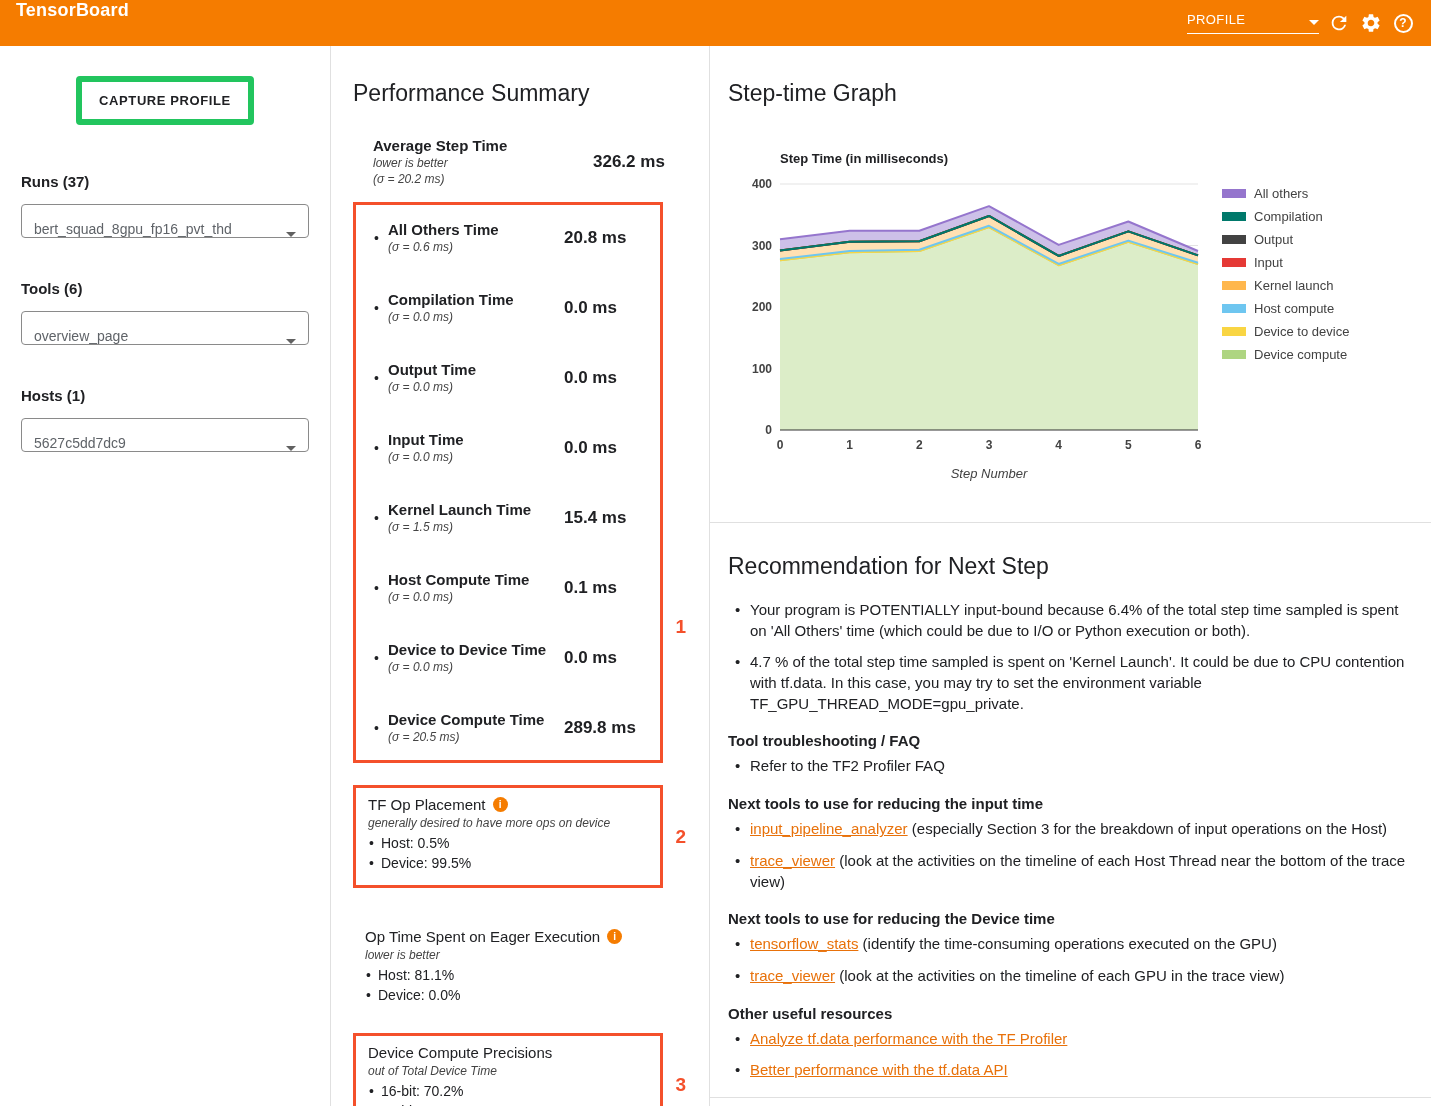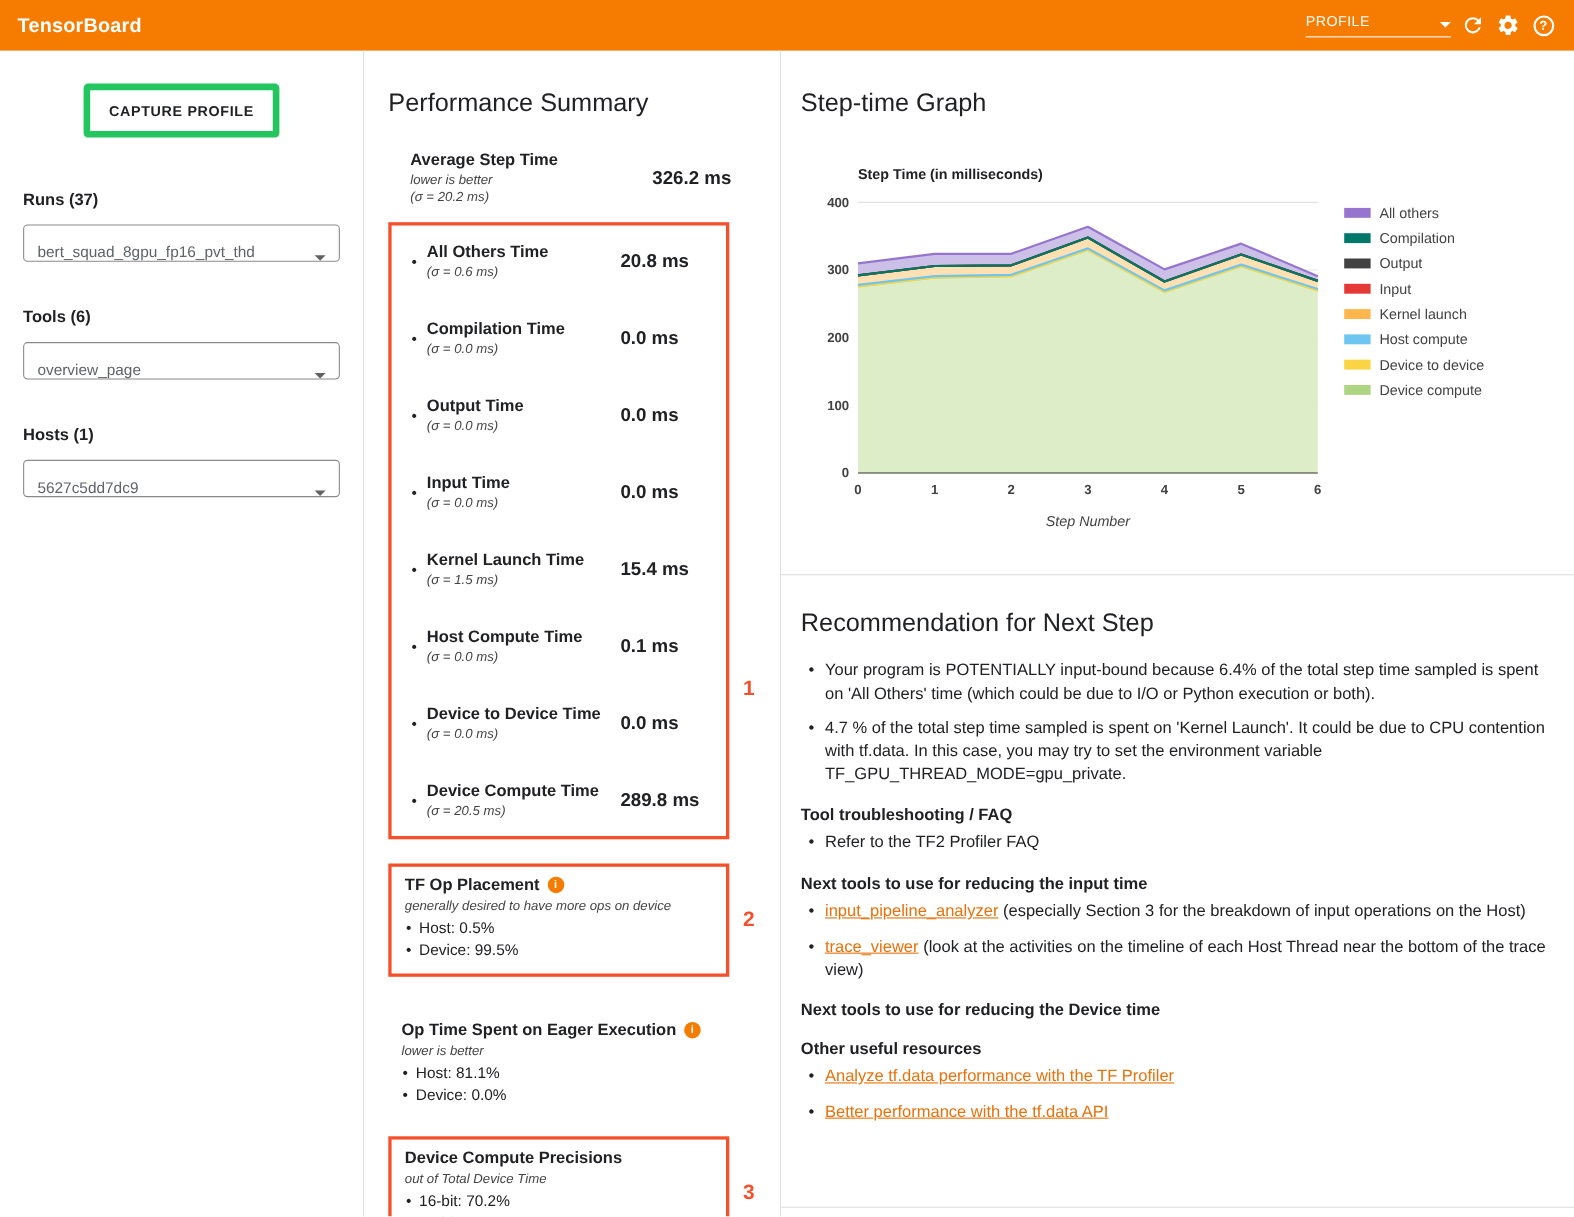--- a/index.html
+++ b/index.html
@@ -1,20 +1,20 @@
 <!DOCTYPE html>
 <html style="--accent: #f57c00; --red: #f4502b; --link: #e8710a;"><head>
 <meta charset="utf-8">
 <style>
   *{box-sizing:border-box;margin:0;padding:0}
   html,body{width:1431px;height:1106px;overflow:hidden;background:#fff;
     font-family:"Liberation Sans",sans-serif;color:#212121}
 
   
-  .topbar{height:46px;background:var(--accent,#f57c00);display:flex;align-items:center;
+  .topbar{height:46px;background:var(--accent,#f57c00);display:flex;
     justify-content:space-between;padding:0 16px}
   .tb-title{color:#fff;font-size:18px;font-weight:bold;letter-spacing:.2px}
   .topbar-right{display:flex;align-items:center;gap:8px}
   .dash-select{width:132px;display:flex;align-items:flex-end;justify-content:space-between;
     border-bottom:1px solid #fff;padding-bottom:6px;color:#fff;font-size:13px;
     letter-spacing:.4px;cursor:pointer}
   .caret-white{width:0;height:0;border-left:5px solid transparent;border-right:5px solid transparent;
     border-top:5px solid #fff;margin-bottom:2px}
   .icon-btn{width:24px;height:24px;display:flex;align-items:center;justify-content:center;cursor:pointer}
   .help-circle{width:19px;height:19px;border:2px solid #fff;border-radius:50%;color:#fff;
@@ -48,21 +48,21 @@
   .metric-row{display:flex;align-items:center;margin-bottom:37px}
   .metric-row:last-child{margin-bottom:14px}
   .bullet-dot{width:14px;font-size:14px;color:#202124;flex-shrink:0}
   .metric-labels{flex:1}
   .metric-row .m-value{width:86px}
   .anno-num{position:absolute;right:-26px;font-size:19px;font-weight:bold;color:var(--red,#f4502b)}
   .num-mid{top:calc(50% - 11px)}
   .num-low{top:74%}
   .sub-block{padding:8px 12px 10px}
   .sub-title-row{display:flex;align-items:center}
-  .sub-title{font-size:15px;font-weight:bold;color:#202124}
+  .sub-title{font-size:15px;font-weight:normal;color:#202124}
   .info-icon{display:inline-block;width:15px;height:15px;border-radius:50%;background:var(--accent,#f57c00);
     color:#fff;font-size:10px;font-weight:bold;text-align:center;line-height:15px;margin-left:7px;flex-shrink:0}
   .info-icon::after{content:"i"}
   .sub-note{font-size:12px;font-style:italic;color:#444;margin:3px 0 5px}
   .sub-item{font-size:14px;color:#202124;margin:4px 0;padding-left:13px;position:relative}
   .sub-item::before{content:"•";position:absolute;left:1px}
   .tf-op-box{margin-top:22px}
   .eager-block{margin:40px 0 0 0;padding:0 12px}
   .prec-box{margin-top:30px}
 
@@ -353,20 +353,24 @@
         <li class="rec-item"><span>Refer to the TF2 Profiler FAQ</span></li>
       </ul>
 
       <div class="rec-heading">Next tools to use for reducing the input time</div>
       <ul class="rec-list">
         <li class="rec-item"><a class="rec-link">input_pipeline_analyzer</a><span> (especially Section 3 for the breakdown of input operations on the Host)</span></li>
         <li class="rec-item"><a class="rec-link">trace_viewer</a><span> (look at the activities on the timeline of each Host Thread near the bottom of the trace view)</span></li>
       </ul>
 
       <div class="rec-heading">Next tools to use for reducing the Device time</div>
+      <ul class="rec-list">
+        <li class="rec-item"><a class="rec-link">tensorflow_stats</a><span> (identify the time-consuming operations executed on the GPU)</span></li>
+        <li class="rec-item"><a class="rec-link">trace_viewer</a><span> (look at the activities on the timeline of each GPU in the trace view)</span></li>
+      </ul>
 
       <div class="rec-heading">Other useful resources</div>
       <ul class="rec-list">
         <li class="rec-item"><a class="rec-link">Analyze tf.data performance with the TF Profiler</a></li>
         <li class="rec-item"><a class="rec-link">Better performance with the tf.data API</a></li>
       </ul>
     </div>
 
     <div class="bottom-line"></div>
   </section>

